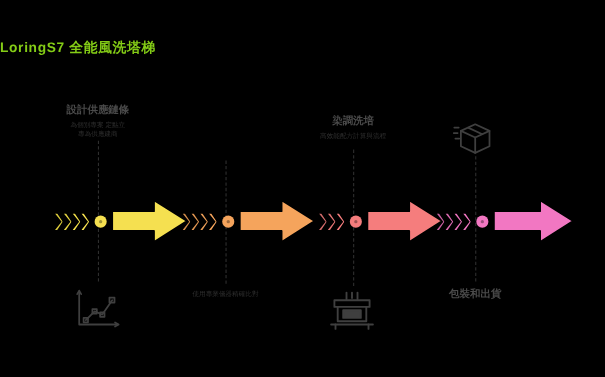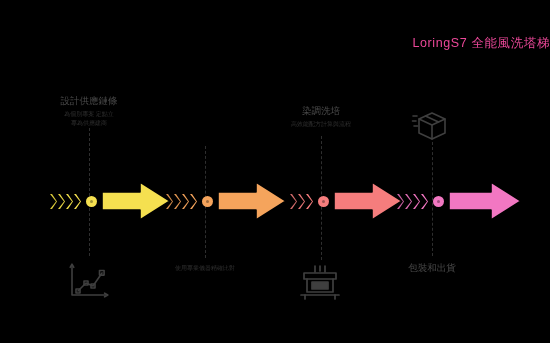--- a/index.html
+++ b/index.html
@@ -6,23 +6,23 @@
   body{
     width:550px;height:343px;
     font-family:"Liberation Sans","DejaVu Sans",sans-serif;
     overflow:hidden;position:relative;
   }
   #stage{position:absolute;inset:0;background:#000;}
 
   
   .title{
     position:absolute;left:0;right:0;top:35px;
-    text-align:right;
-    font-size:12.5px;font-weight:normal;
-    color:#ec4899;
+    text-align:left;
+    font-size:12.5px;font-weight:bold;
+    color:#84cc16;
     letter-spacing:.6px;
     white-space:nowrap;
   }
 
   
   .vline{
     position:absolute;width:0;
     border-left:1px dashed #2e2e2e;
   }
 
@@ -50,21 +50,21 @@
     border-radius:50%;background:rgba(0,0,0,.35);
   }
 
   
   .bigarrow{flex:none;}
   .bigarrow svg{display:block;}
 
   
   .lab{position:absolute;text-align:center;}
   .lab .main{
-    font-size:9.5px;font-weight:normal;color:#4a4a4a;
+    font-size:9.5px;font-weight:bold;color:#4a4a4a;
     white-space:nowrap;line-height:13px;
   }
   .lab .sub{
     font-size:6px;color:#303030;line-height:9px;
     margin-top:3px;white-space:nowrap;
   }
   .lab .sub span{display:block;}
 
   
   .icon{position:absolute;}

